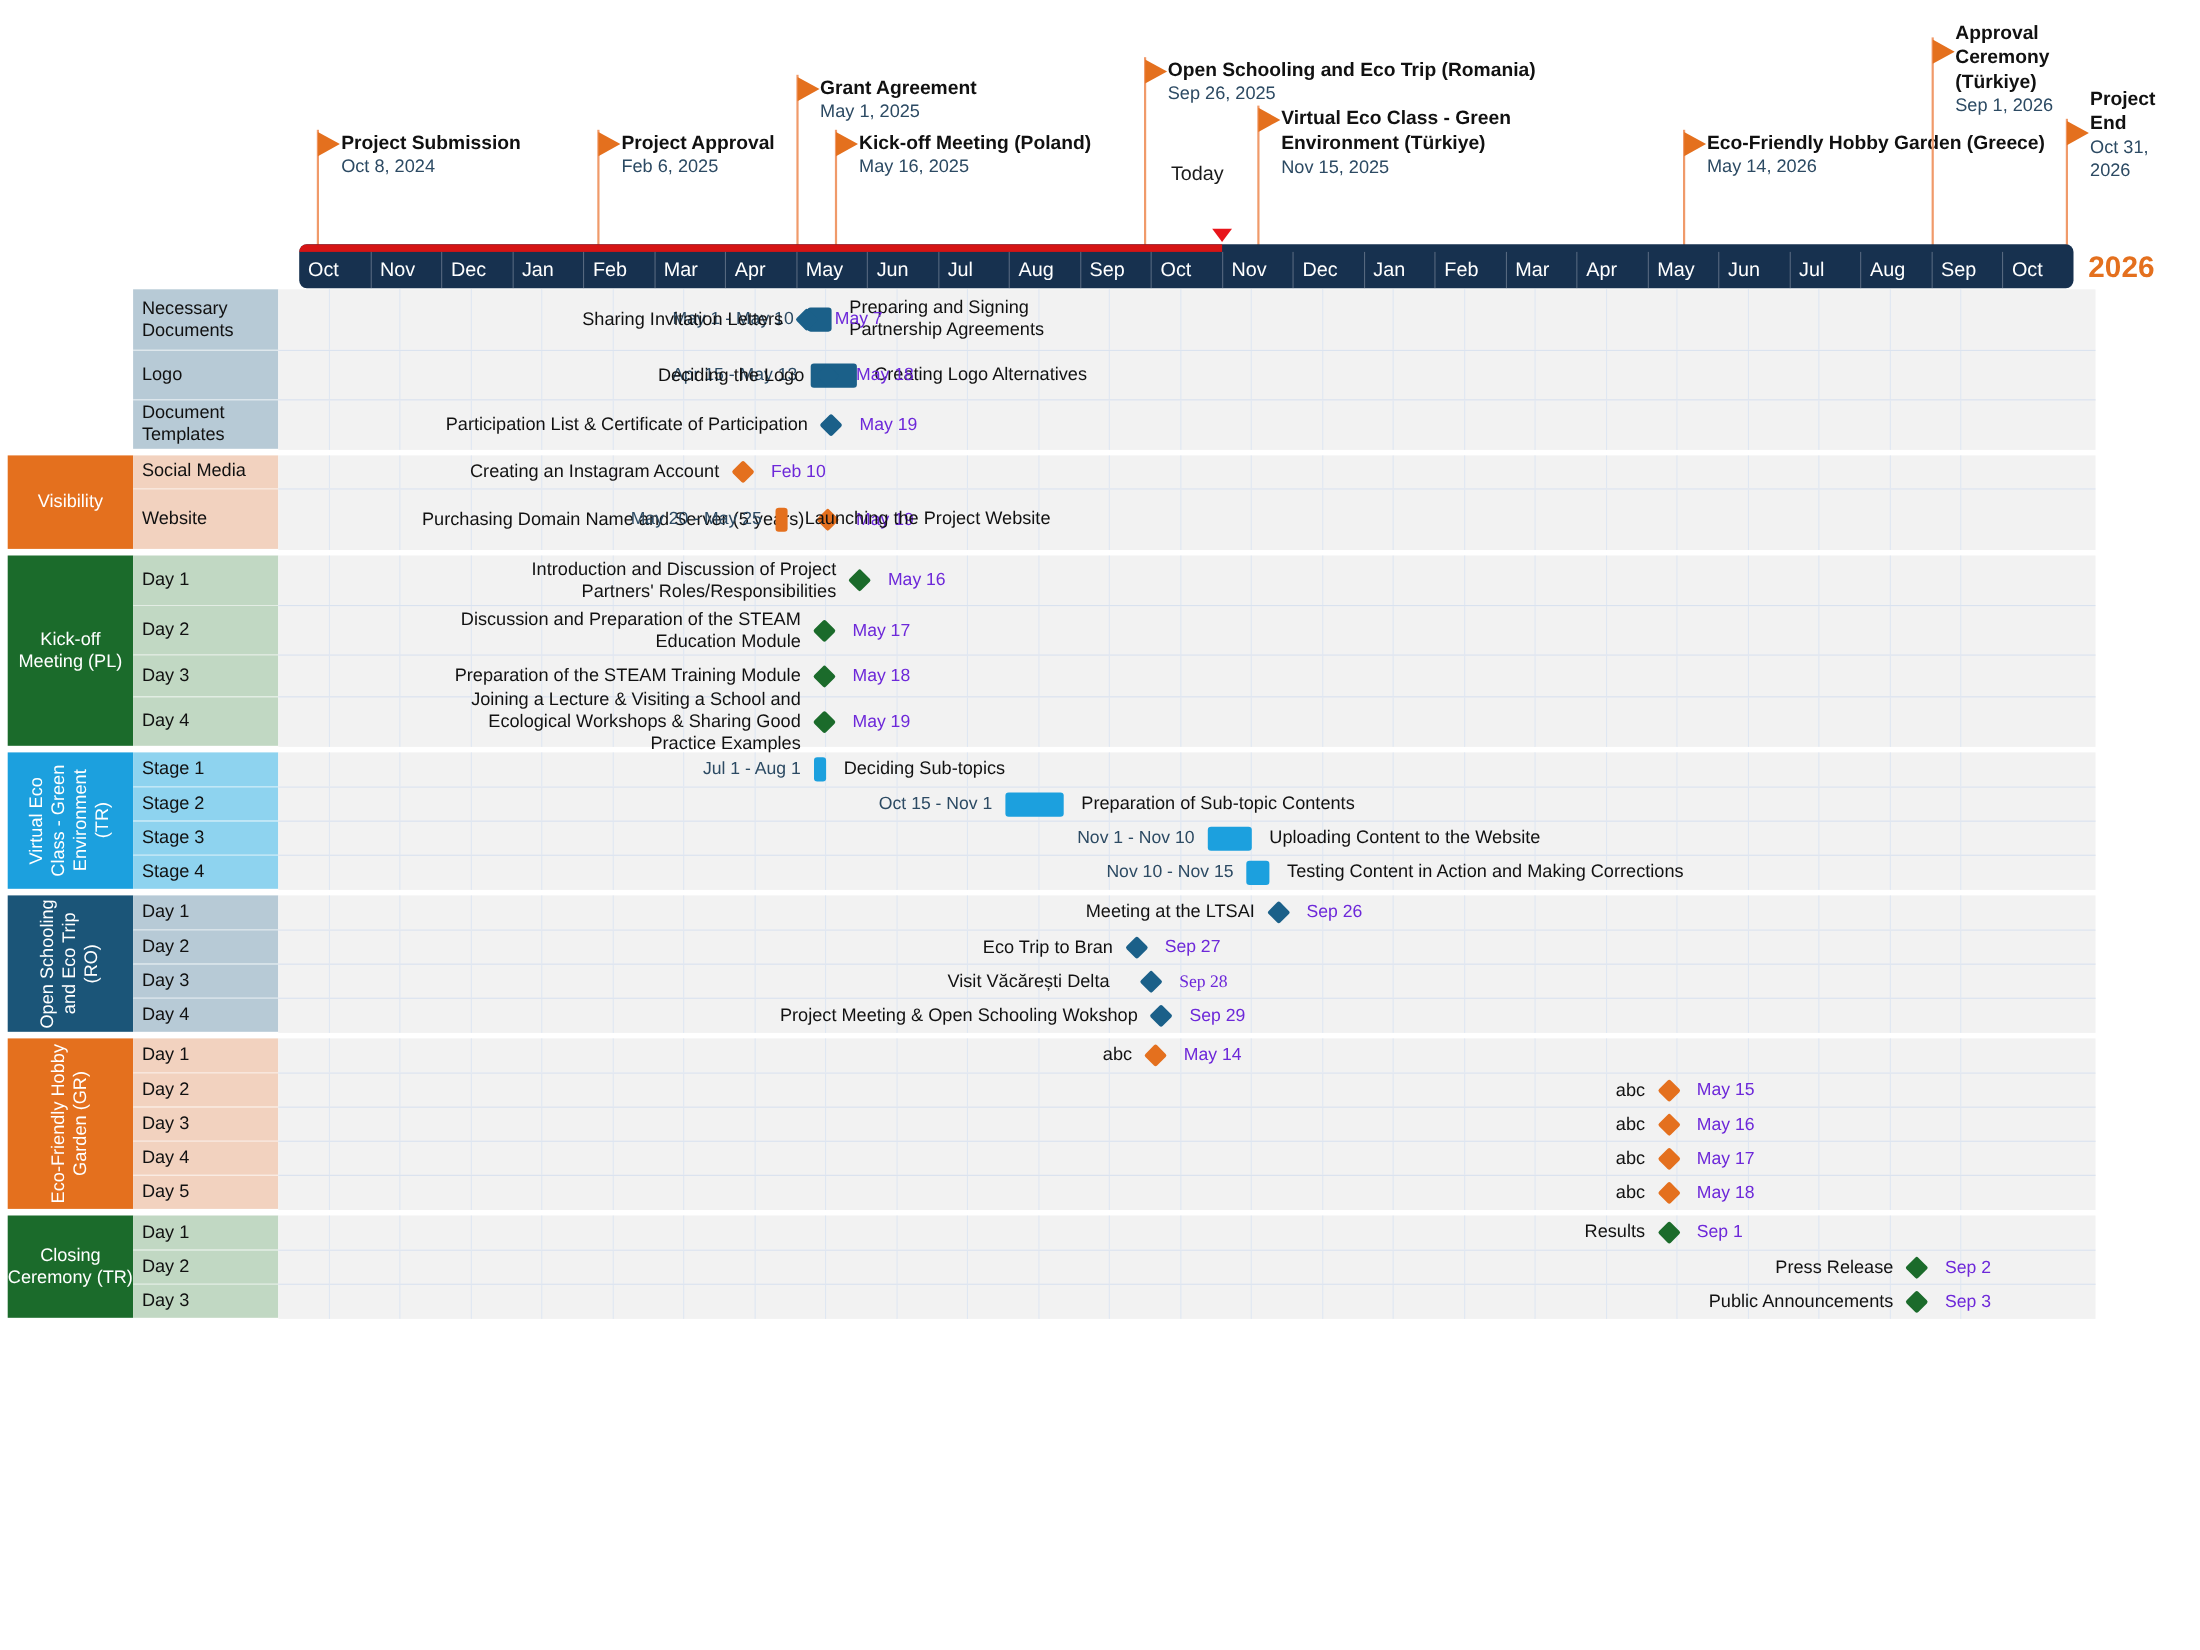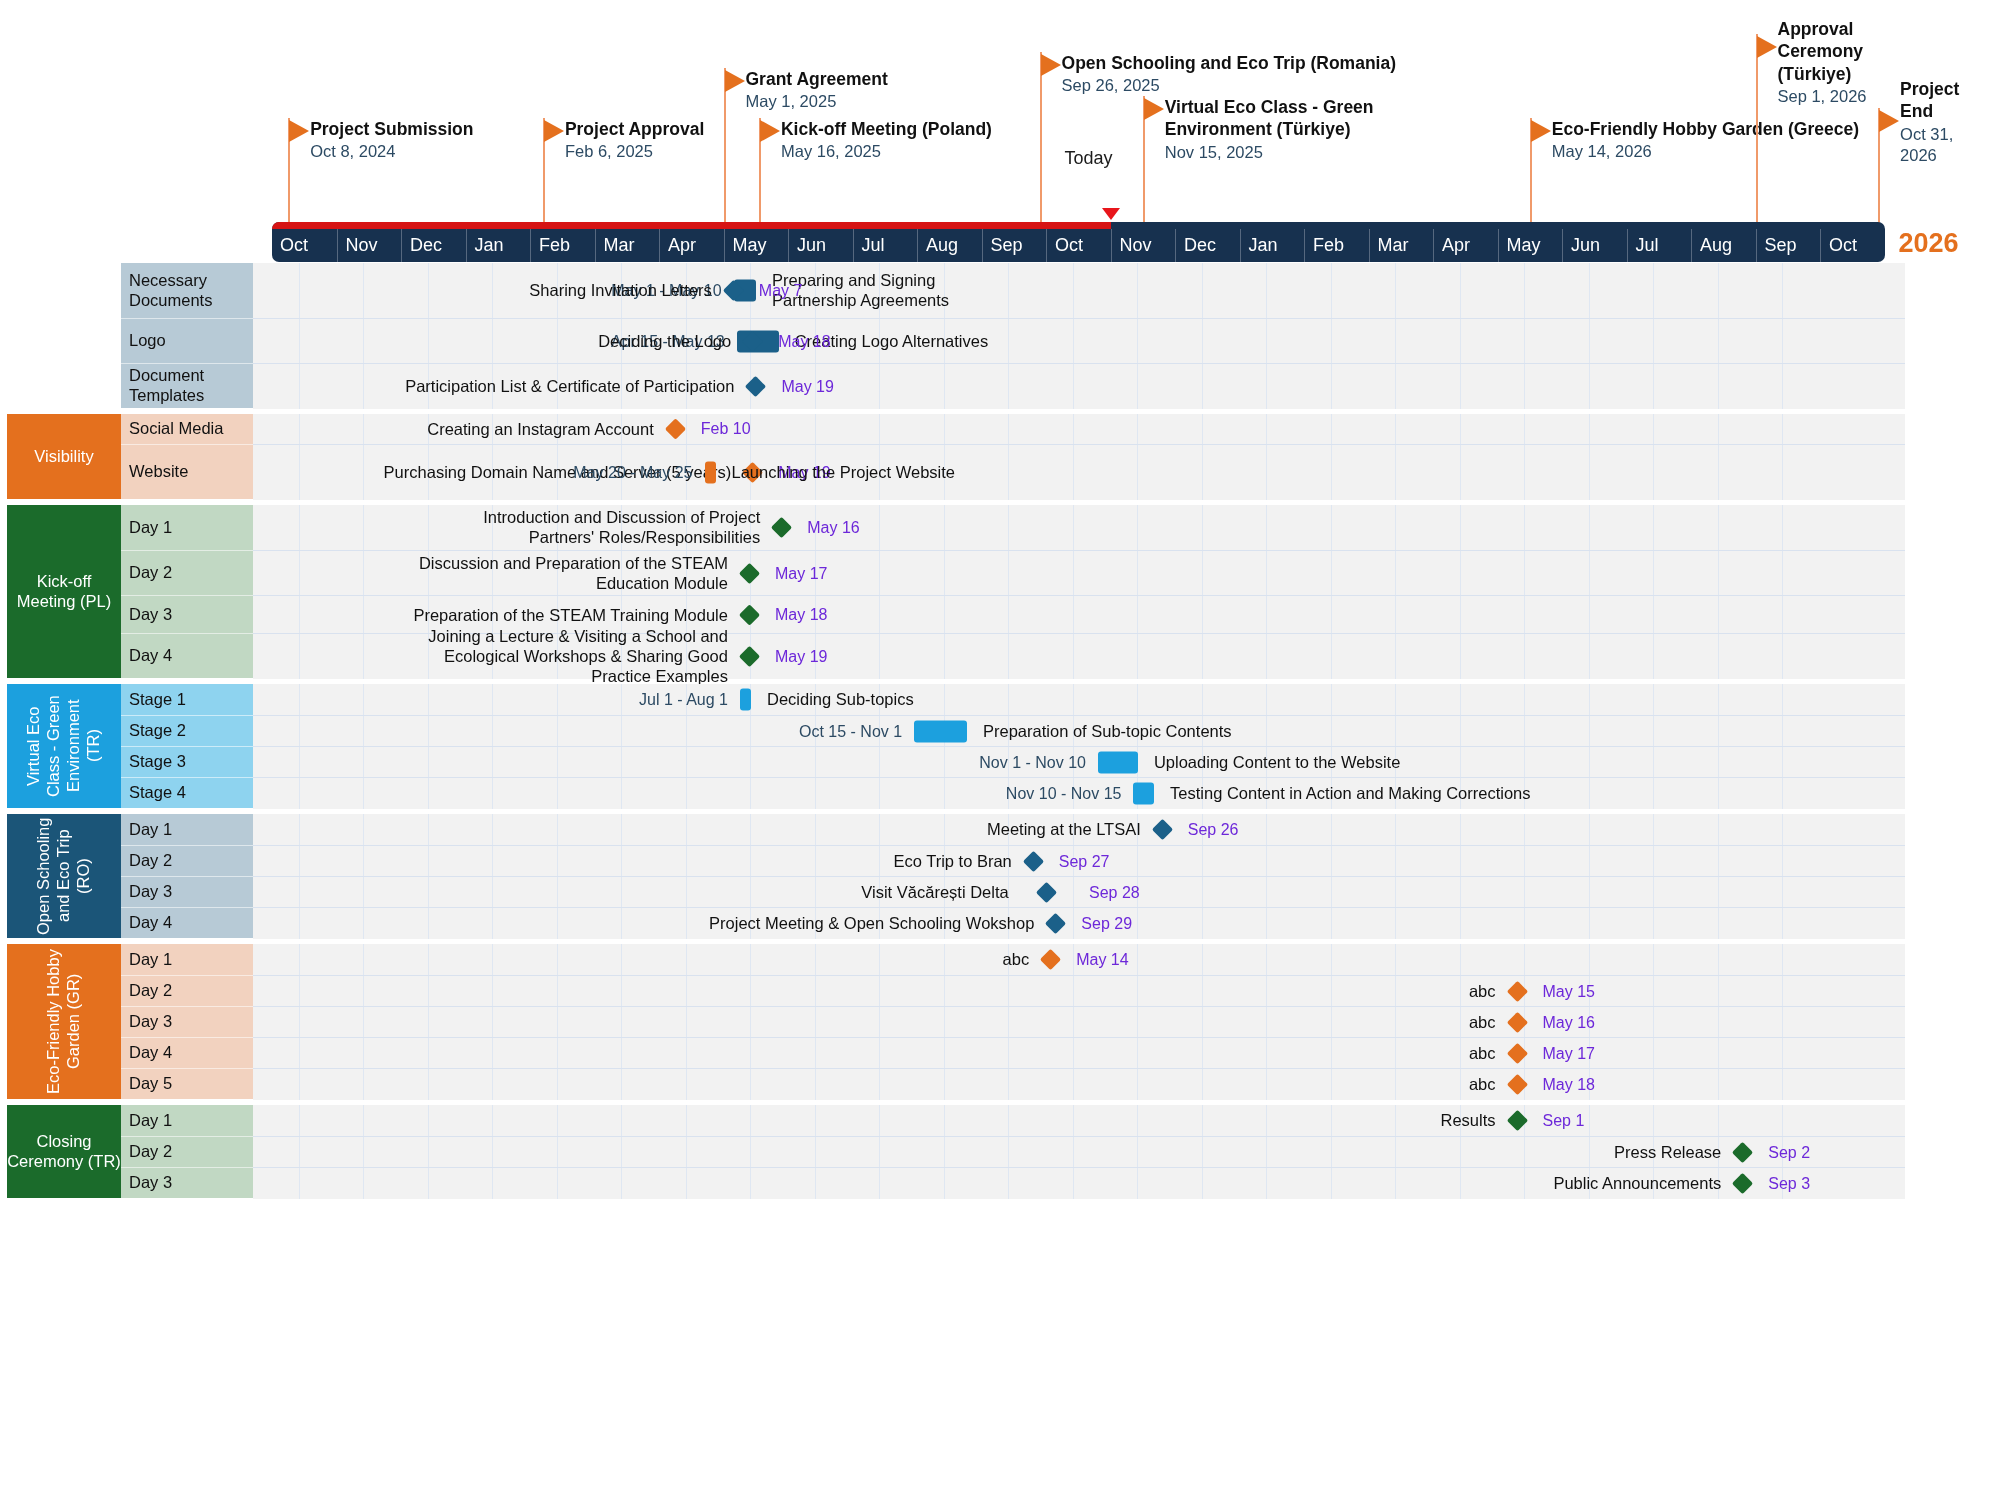--- a/index.html
+++ b/index.html
@@ -747,21 +747,21 @@
         <div class="vline" style="left: 1142px;"></div>
         <div class="vline" style="left: 1206.5px;"></div>
         <div class="vline" style="left: 1271px;"></div>
         <div class="vline" style="left: 1335.5px;"></div>
         <div class="vline" style="left: 1400px;"></div>
         <div class="vline" style="left: 1464.5px;"></div>
         <div class="vline" style="left: 1529px;"></div>
         <div class="item" style="top: 50%; transform: translateY(-50%); left: 0px; width: 806.675px; justify-content: flex-end; padding-right: 0px; height: 31px; display: block; position: absolute;">
           <div class="pre dark" style="position: absolute; right: 44px; top: 50%; transform: translateY(-50%);">Visit Văcărești Delta</div>
           <div class="dia" style="background: rgb(27, 96, 137); position: absolute; left: 783.675px; top: 50%; transform: translateY(-50%) rotate(45deg);"></div>
-          <div class="post datetxt" style="position: absolute; left: 829px; white-space: nowrap; top: 50%; transform: translateY(-50%);">Sep 28</div>
+          <div class="post datetxt" style="position: absolute; left: 812px; white-space: nowrap; top: 50%; transform: translateY(-50%); font-family: Liberation Serif, serif;">Sep 28</div>
         </div>
       </div>
       <div class="row-sub" style="top: 93px; height: 31px; background: rgb(183, 202, 214);">Day 4</div>
       <div class="row-track" style="top: 93px; height: 31px; bottom: auto;">
         <div class="vline" style="left: 45.5px;"></div>
         <div class="vline" style="left: 110px;"></div>
         <div class="vline" style="left: 174.5px;"></div>
         <div class="vline" style="left: 239px;"></div>
         <div class="vline" style="left: 303.5px;"></div>
         <div class="vline" style="left: 368px;"></div>

